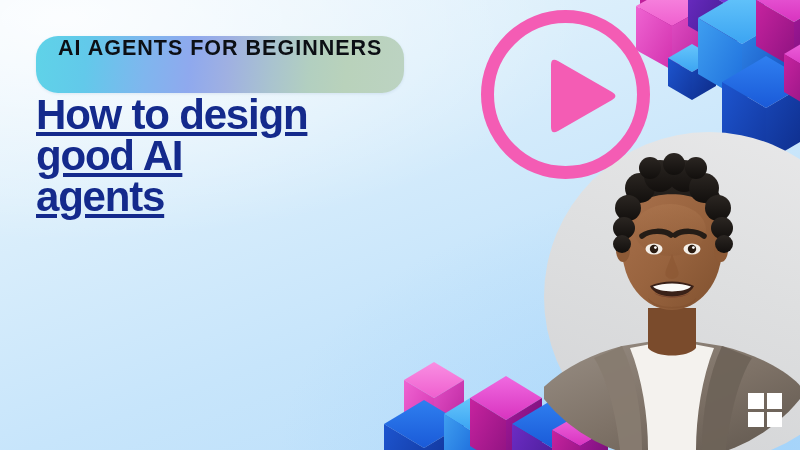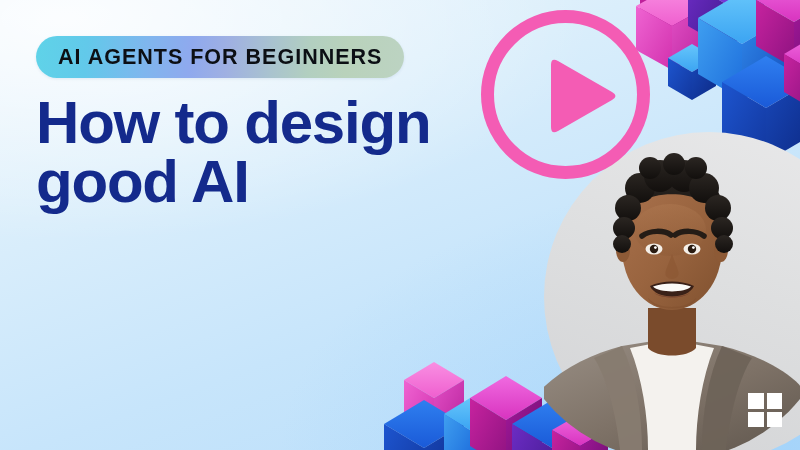--- a/index.html
+++ b/index.html
@@ -67,24 +67,23 @@
     height: 318px;
     overflow: hidden;
   }
   .person { position: absolute; left: 0; top: 0; width: 256px; height: 318px; }
 
   
   .badge {
     position: absolute;
     left: 36px;
     top: 36px;
-    height: 42px;
+    height: 57px;
     padding: 0 22px;
     display: flex;
-    align-items: center;
     border-radius: 22px;
     background: linear-gradient(96deg,
         #5fd3e8 0%,
         #62c9ea 14%,
         #7fb6ee 30%,
         #8fa9ee 42%,
         #9fb0e2 52%,
         #a9c3cf 64%,
         #b2cfc0 74%,
         #b9d2bb 84%,
@@ -98,25 +97,26 @@
     color: #0c0f14;
     white-space: nowrap;
   }
 
   
   .headline {
     position: absolute;
     left: 36px;
     top: 94px;
     width: 470px;
-    font-size: 60px;
+    font-size: 42px;
     line-height: 0.98;
     font-weight: 700;
     letter-spacing: -1.2px;
     color: #142a8c;
+    text-decoration: underline;
   }
   .headline .ln { display: block; }
 
   
   .byline {
     position: absolute;
     left: 36px;
     top: 386px;
     font-size: 25px;
     font-weight: 700;
@@ -381,20 +381,21 @@
     <path d="M 9 9 Q 9 1 16 5 L 70 36 Q 77 40 70 44 L 16 75 Q 9 79 9 71 Z" fill="#f45cb4"></path>
   </svg>
 
   <div class="badge">
     <span class="badge-text">AI AGENTS FOR BEGINNERS</span>
   </div>
 
   <div class="headline">
     <span class="ln">How to design</span>
     <span class="ln">good AI</span>
+    <span class="ln">agents</span>
   </div>
 
 
   <div class="ms-logo">
     <i></i>
     <i></i>
     <i></i>
     <i></i>
   </div>
 

